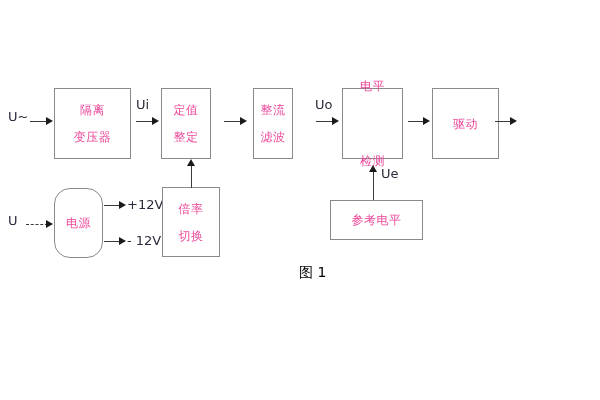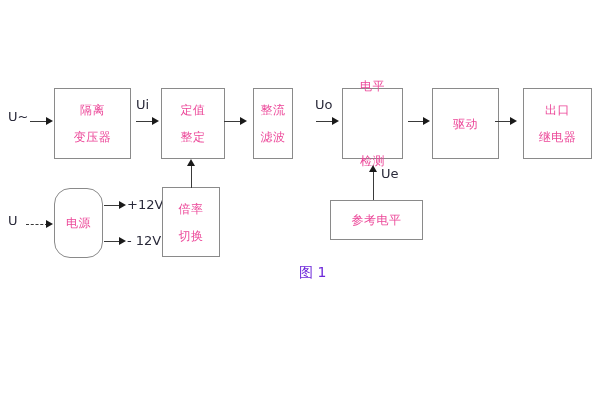--- a/index.html
+++ b/index.html
@@ -72,21 +72,21 @@
     position: absolute;
     width: 0; height: 0;
     border-left: 4.5px solid transparent;
     border-right: 4.5px solid transparent;
     border-bottom: 7px solid #1a1a1a;
   }
 
   .caption {
     position: absolute;
     font-size: 14px;
-    color: #6d28d9;
+    color: #000000;
     white-space: nowrap;
   }
 </style>
 </head>
 <body>
 
 <div id="canvas">
 
   <div class="lbl" style="left:8px; top:110px;">U~</div>
   <div class="hline" style="left:30px; top:121px; width:18px;"></div>
@@ -94,21 +94,21 @@
 
   <div class="block" style="left:54px; top:88px; width:77px; height:71px;">
     <span class="ln">隔离</span>
     <span class="ln">变压器</span>
   </div>
 
   <div class="lbl" style="left:136px; top:98px;">Ui</div>
   <div class="hline" style="left:136px; top:121px; width:18px;"></div>
   <div class="arrow-r" style="left:152px; top:117px;"></div>
 
-  <div class="block" style="left:161px; top:88px; width:64px; height:71px;">
+  <div class="block" style="left:161px; top:88px; width:50px; height:71px;">
     <span class="ln">定值</span>
     <span class="ln">整定</span>
   </div>
 
   <div class="hline" style="left:224px; top:121px; width:18px;"></div>
   <div class="arrow-r" style="left:240px; top:117px;"></div>
 
   <div class="block" style="left:253px; top:88px; width:40px; height:71px;">
     <span class="ln">整流</span>
     <span class="ln">滤波</span>
@@ -126,24 +126,20 @@
   <div class="hline" style="left:408px; top:121px; width:17px;"></div>
   <div class="arrow-r" style="left:423px; top:117px;"></div>
 
   <div class="block single" style="left:432px; top:88px; width:67px; height:71px;">
     <span class="ln">驱动</span>
   </div>
 
   <div class="hline" style="left:495px; top:121px; width:17px;"></div>
   <div class="arrow-r" style="left:510px; top:117px;"></div>
 
-  <div class="block" style="left:523px; top:88px; width:69px; height:71px;">
-    <span class="ln">出口</span>
-    <span class="ln">继电器</span>
-  </div>
 
   <div class="lbl" style="left:8px; top:214px;">U</div>
   <div class="hline dashed" style="left:26px; top:224px; width:22px;"></div>
   <div class="arrow-r" style="left:46px; top:220px;"></div>
 
   <div class="block single" style="left:54px; top:188px; width:49px; height:70px;border-radius:16px;">
     <span class="ln">电源</span>
   </div>
 
   <div class="hline" style="left:104px; top:205px; width:17px;"></div>

